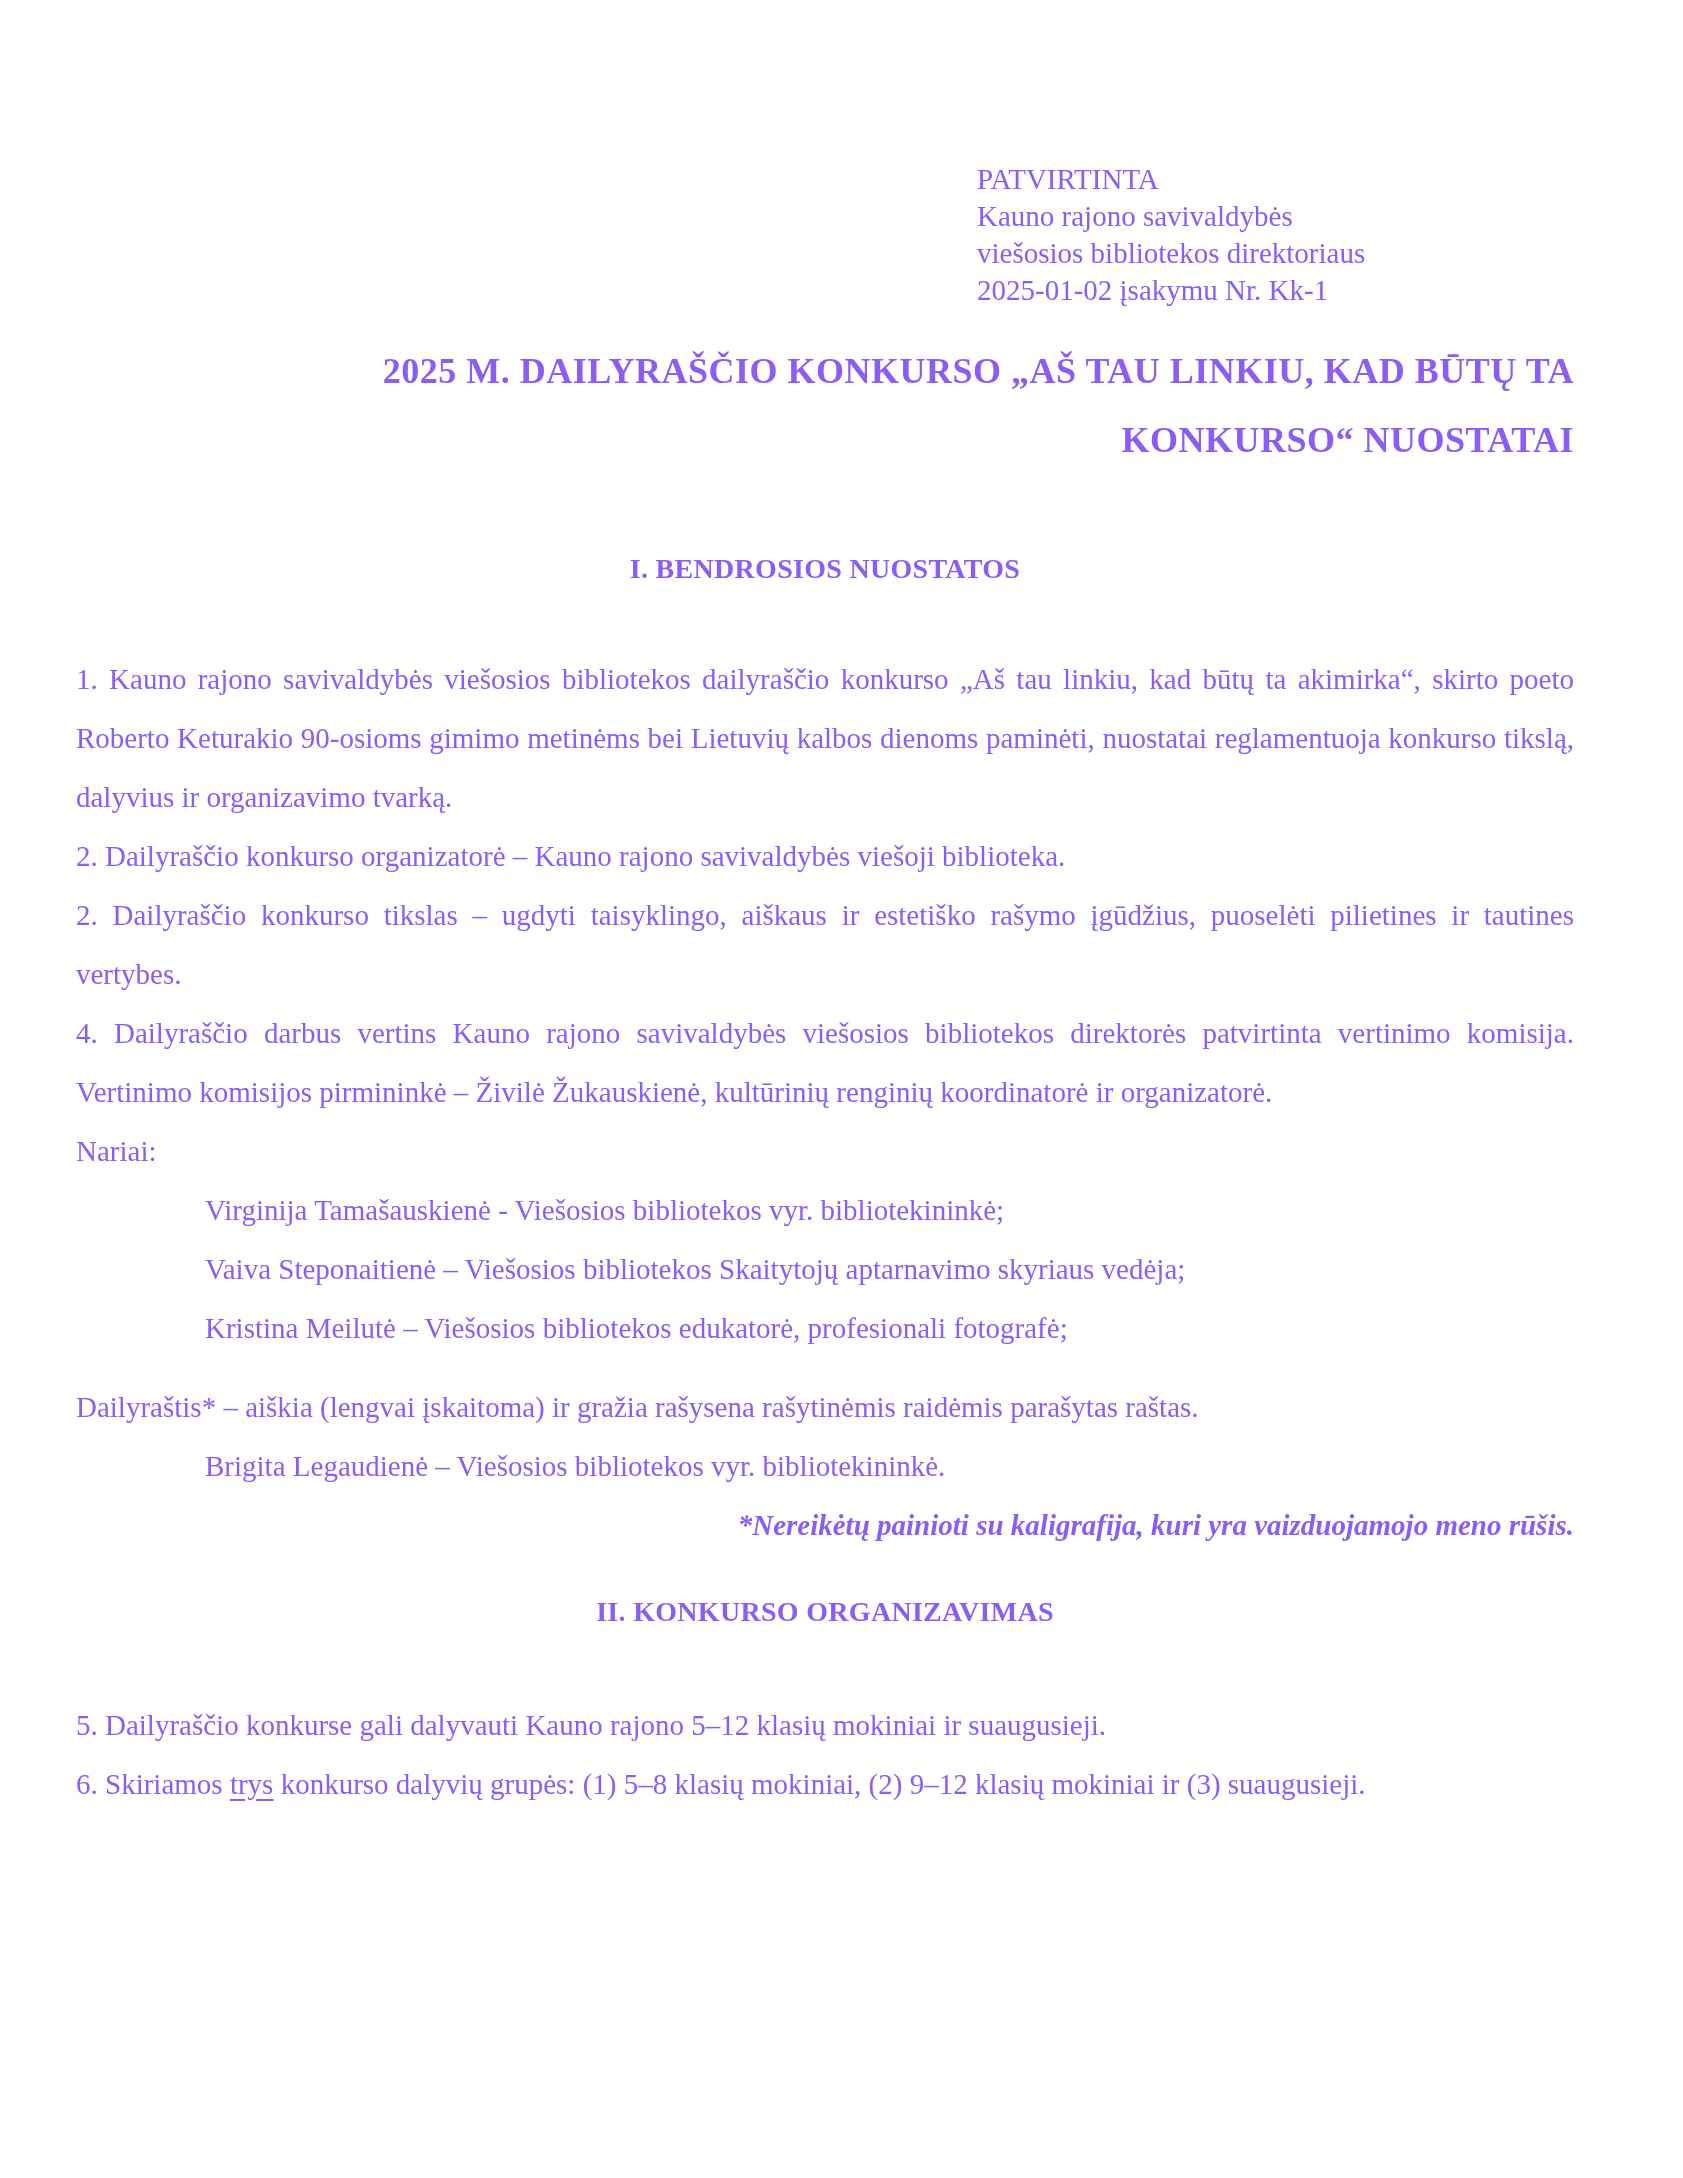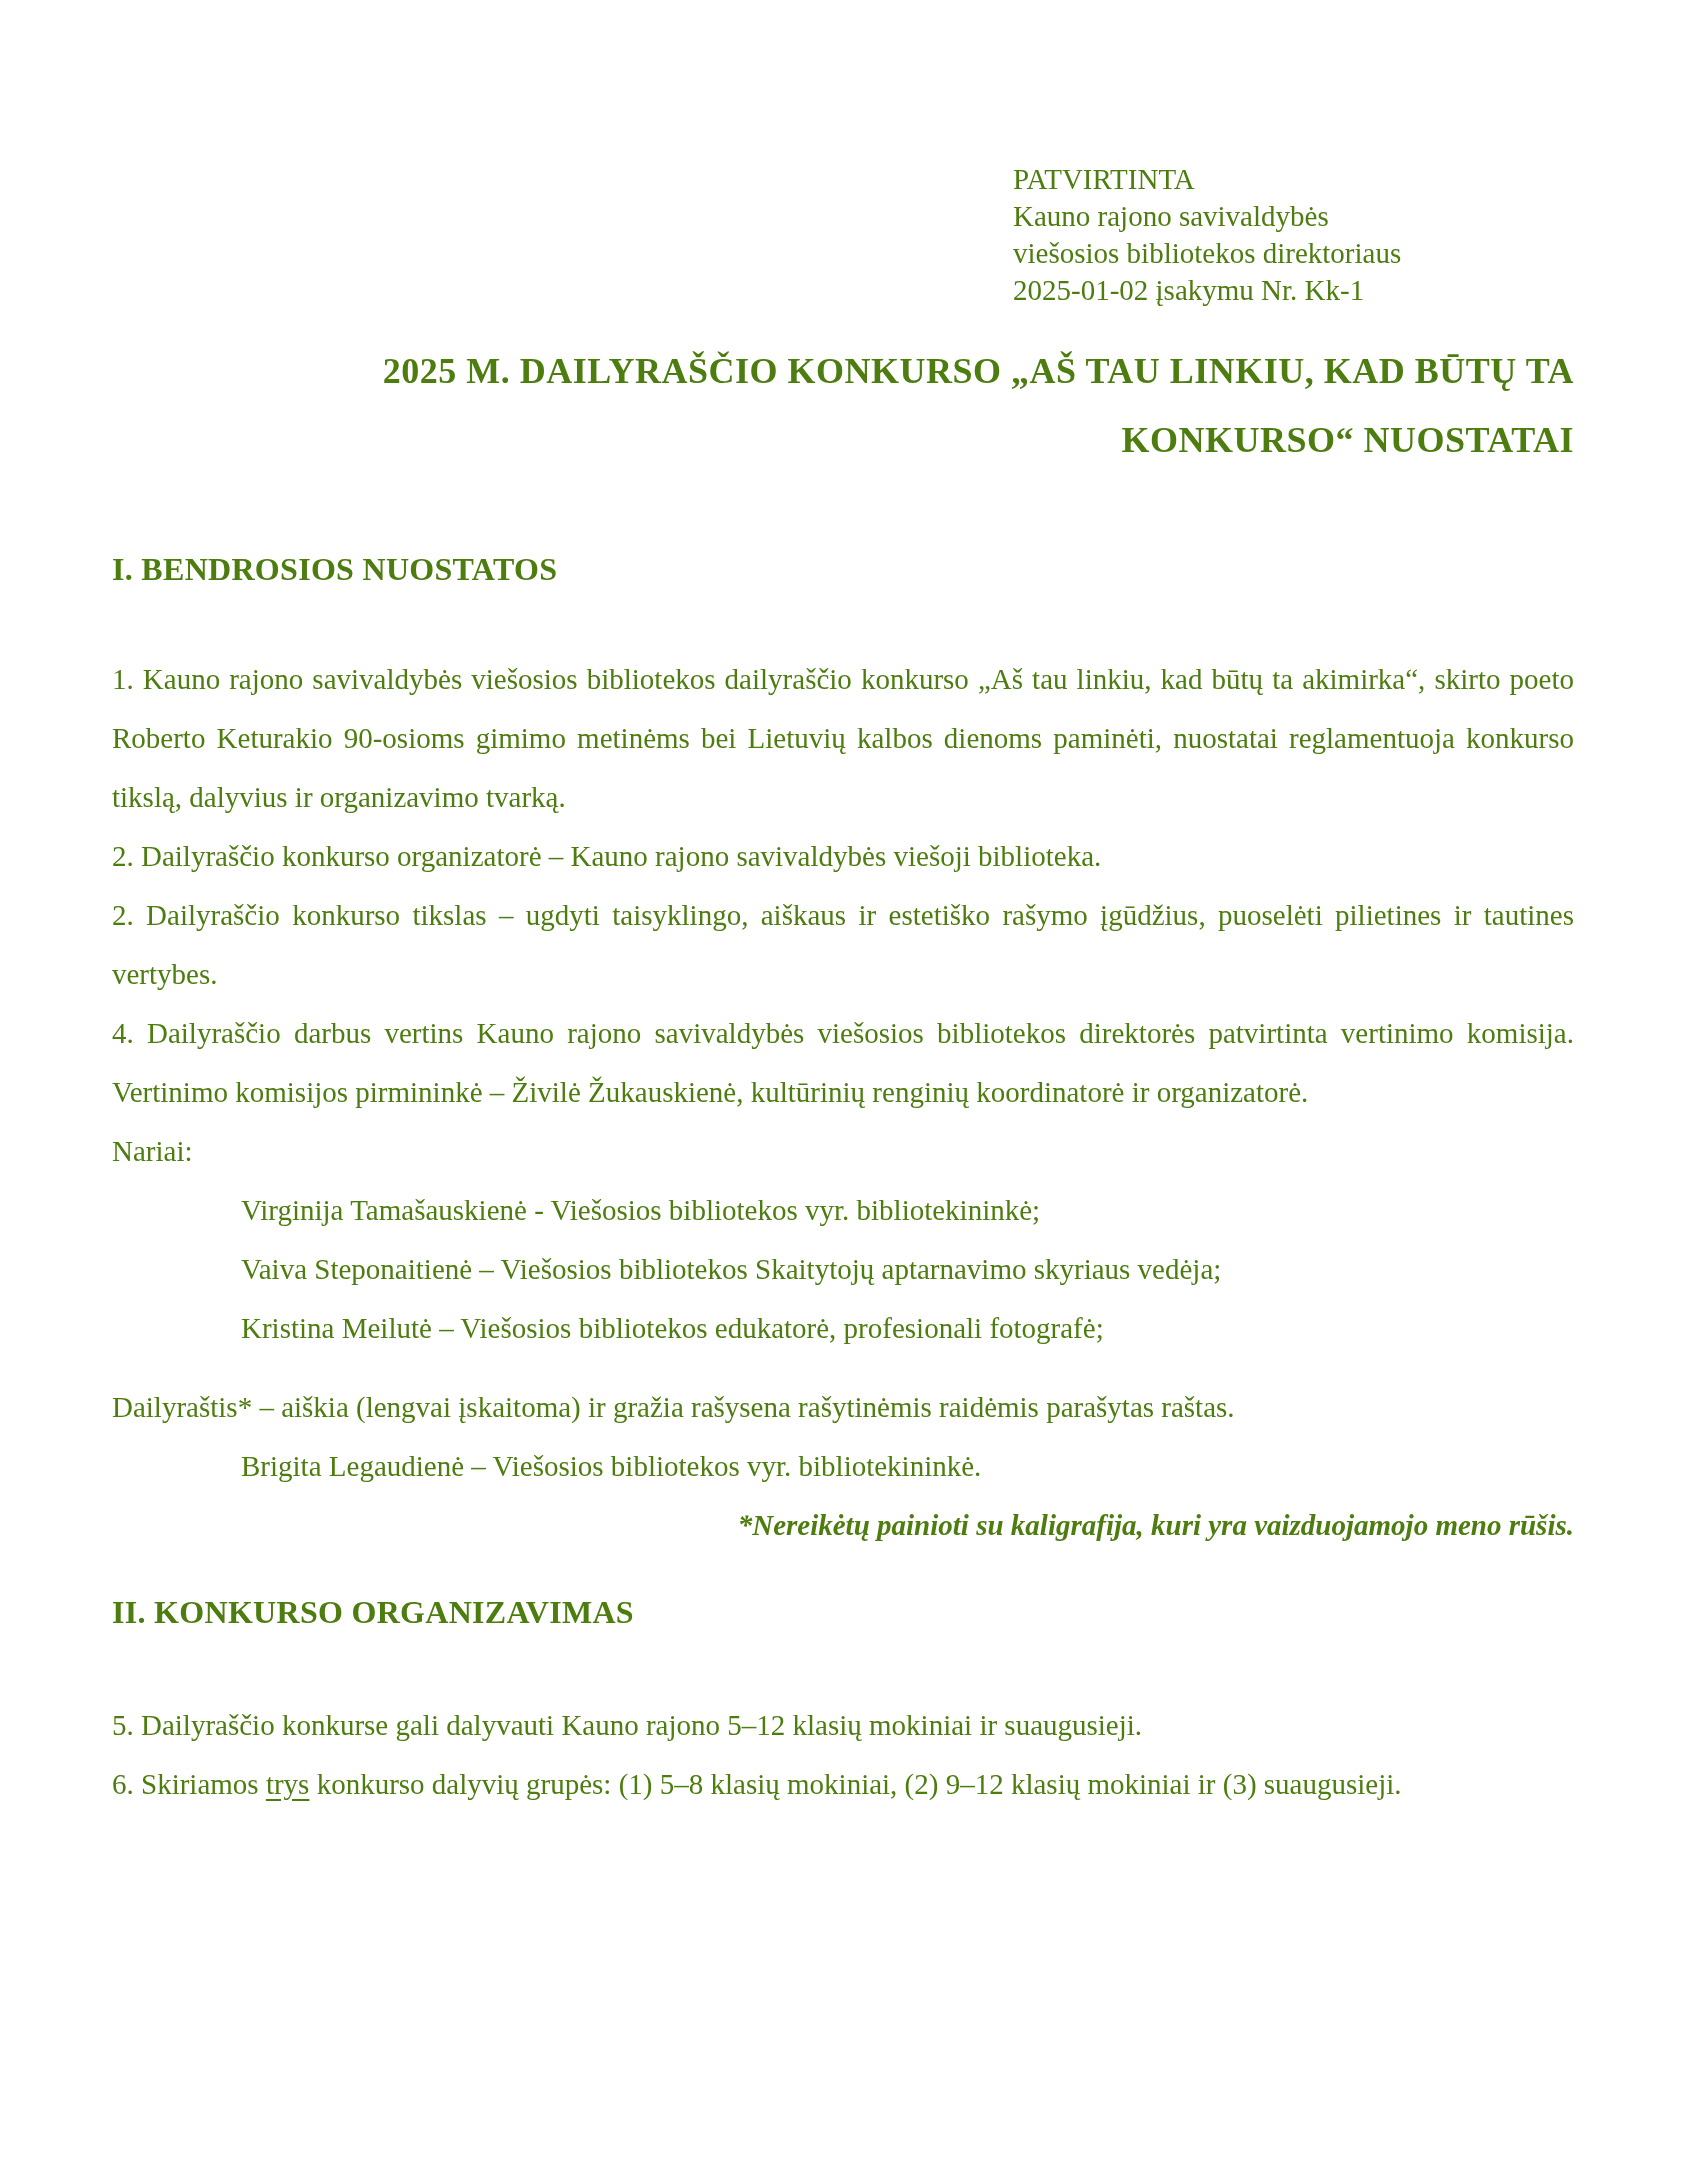--- a/index.html
+++ b/index.html
@@ -6,47 +6,47 @@
     margin: 0;
     padding: 0;
     background: #ffffff;
   }
   .page {
     position: relative;
     width: 1683px;
     height: 1828px;
     box-sizing: border-box;
     background: #ffffff;
-    color: #4d7c0f;
+    color: #8b5cf6;
     font-family: "Liberation Serif", "DejaVu Serif", serif;
-    padding: 149px 109px 0 112px;
+    padding: 149px 109px 0 76px;
     overflow: hidden;
   }
   .approval {
     margin-left: 901px;
     margin-top: 12px;
     font-size: 29px;
     line-height: 37px;
     text-align: left;
   }
   .doc-title {
     margin: 28px 0 0 0;
     font-size: 36px;
     line-height: 69px;
     font-weight: bold;
     text-align: right;
     letter-spacing: 0.5px;
   }
   .doc-title .title-line { display: block; }
   .section-heading {
     margin: 0;
-    font-size: 32px;
+    font-size: 28px;
     line-height: 34px;
     font-weight: bold;
-    text-align: left;
+    text-align: center;
     letter-spacing: 0.3px;
   }
   .heading-1 { margin-top: 77px; }
   .heading-2 { margin-top: 40px; }
   .para {
     margin: 0;
     font-size: 29px;
     line-height: 59px;
     text-align: justify;
   }

